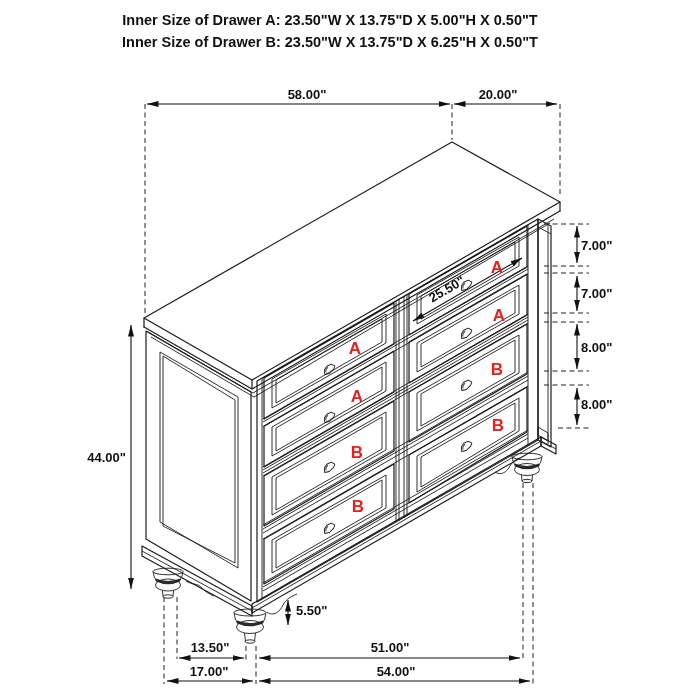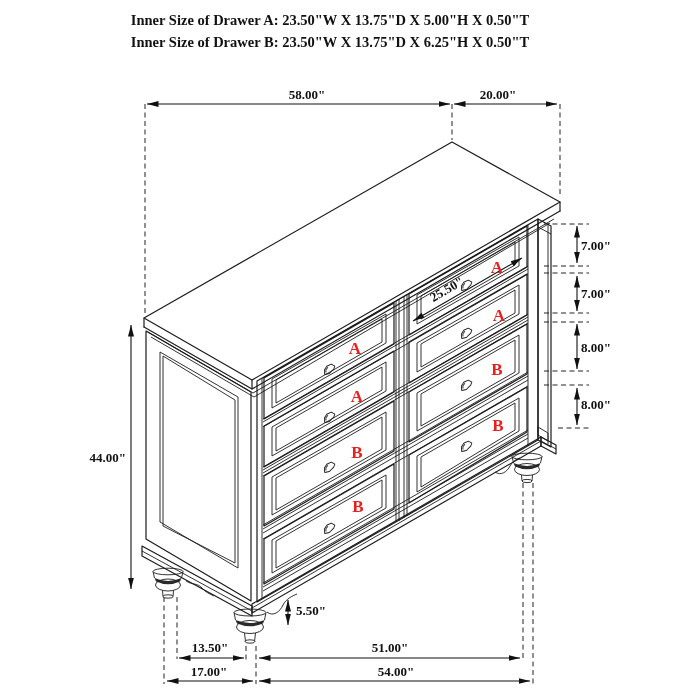--- a/index.html
+++ b/index.html
@@ -1,16 +1,16 @@
 <!DOCTYPE html>
 <html><head>
 <meta charset="utf-8">
 <style>
   html,body { margin:0; padding:0; background:#ffffff; }
-  .page { width:700px; height:700px; background:#fff; position:relative; font-family:Liberation Serif, serif; }
+  .page { width:700px; height:700px; background:#fff; position:relative; font-family:Liberation Sans, sans-serif; }
   svg text { user-select:none; }
   .ln   { stroke:#1c1c1c; stroke-width:1.2; fill:none; stroke-linejoin:round; stroke-linecap:round; }
   .thin { stroke:#1c1c1c; stroke-width:0.9; fill:none; stroke-linejoin:round; }
   .dash { stroke:#222222; stroke-width:1; fill:none; stroke-dasharray:5 3.5; }
   .dim  { stroke:#111111; stroke-width:1.1; fill:none; marker-start:url(#arrS); marker-end:url(#arrE); }
   .dimtxt   { font-weight:bold; font-size:13px; fill:#111111; }
   .titletxt { font-weight:bold; font-size:14.5px; fill:#111111; }
   .redlbl   { font-weight:bold; font-size:17px; text-anchor:middle; }
   .mid { text-anchor:middle; }
   .end { text-anchor:end; }

